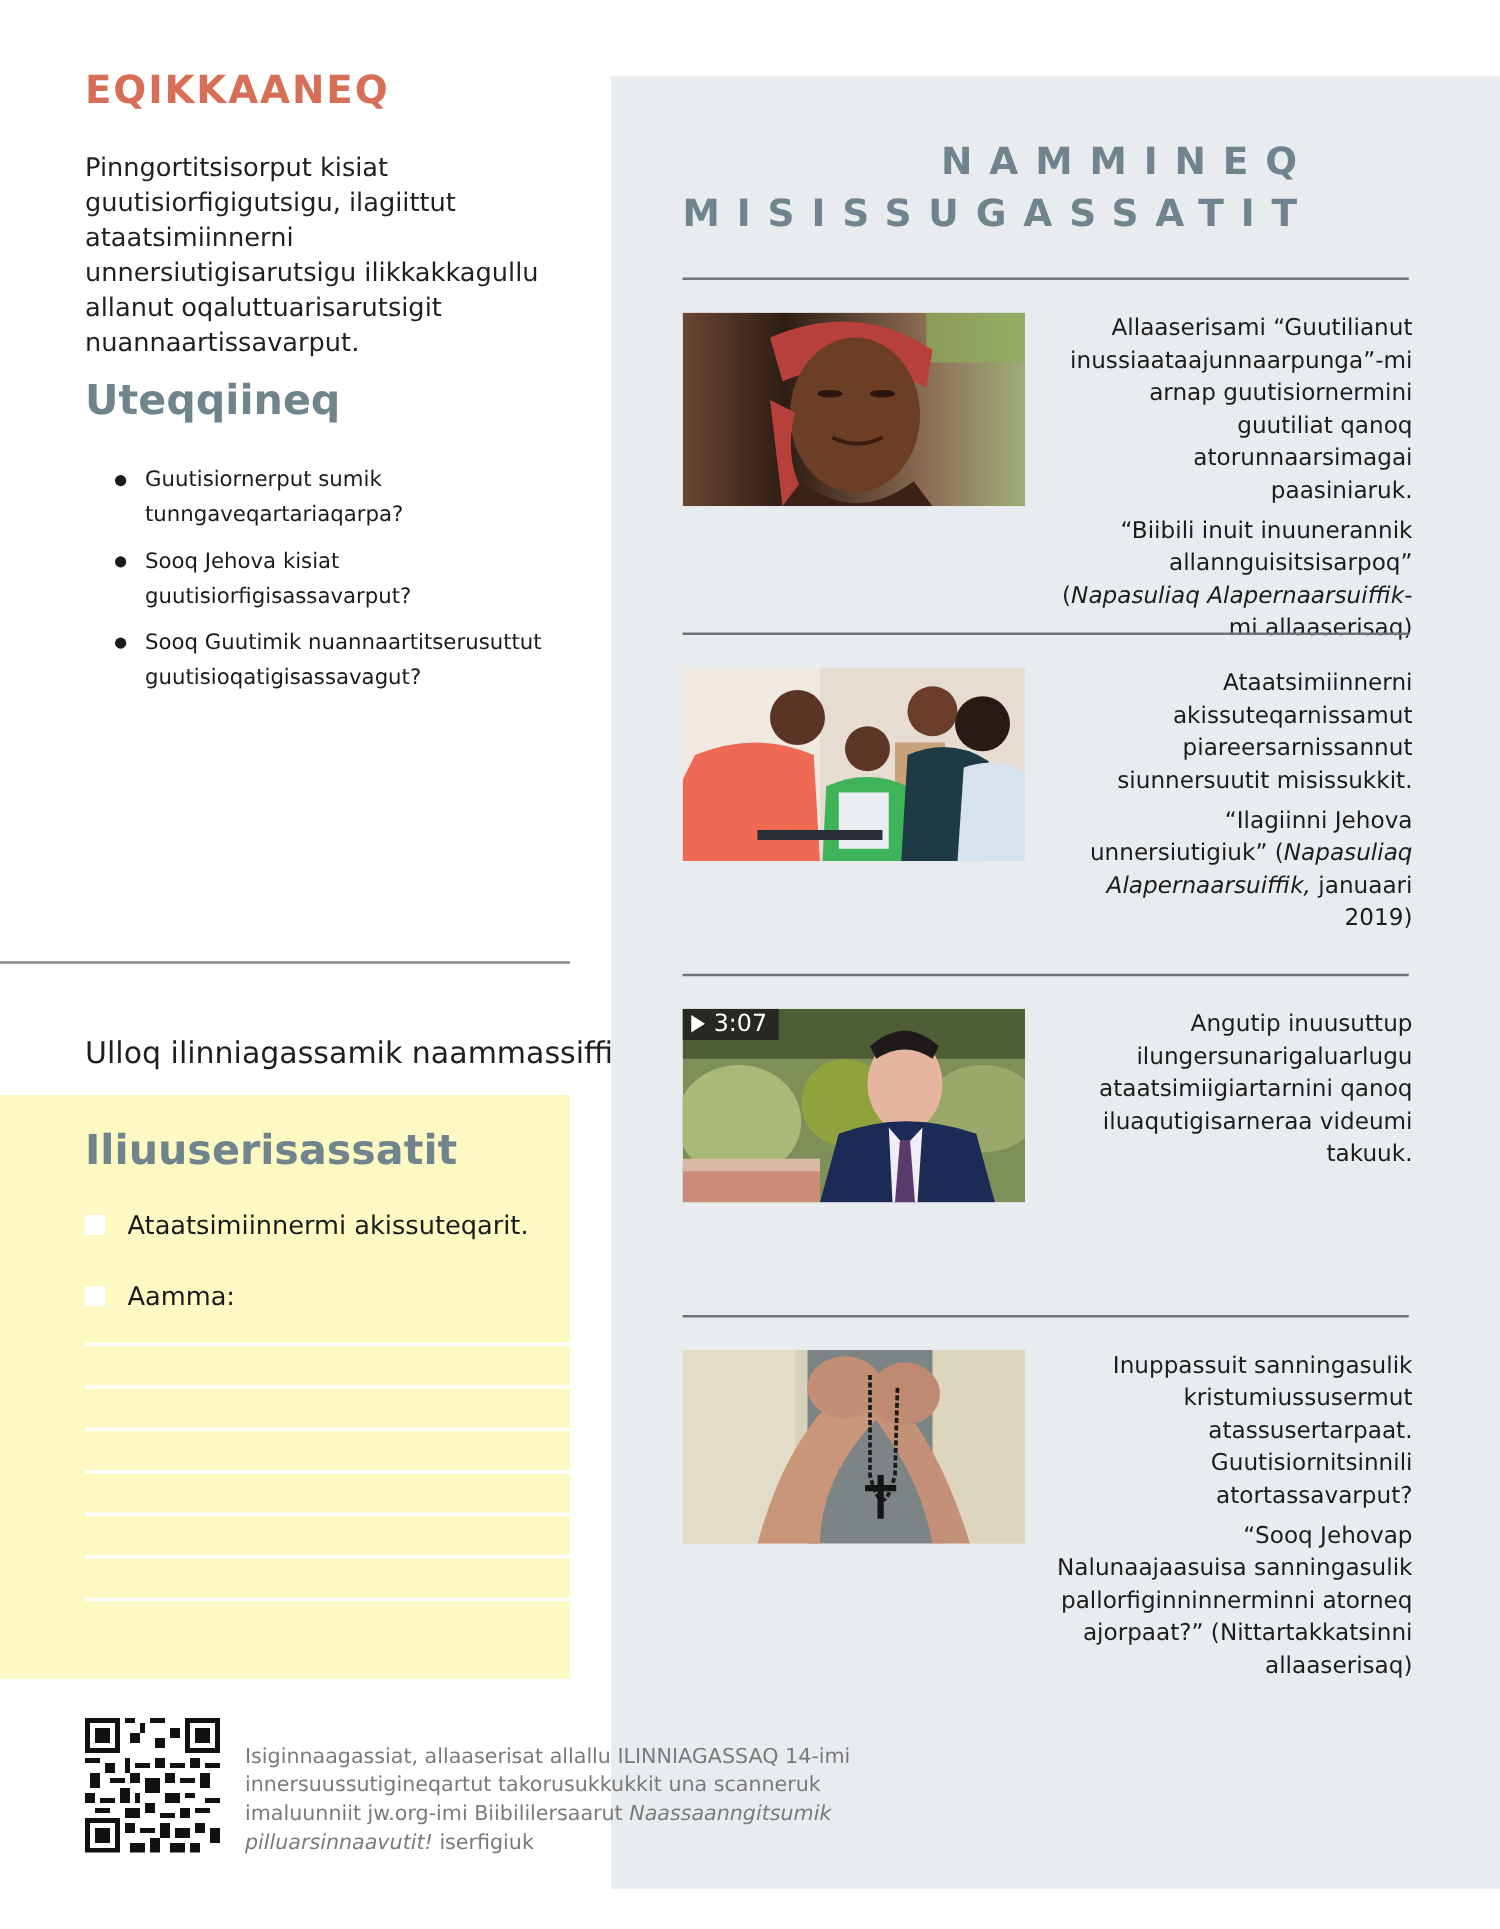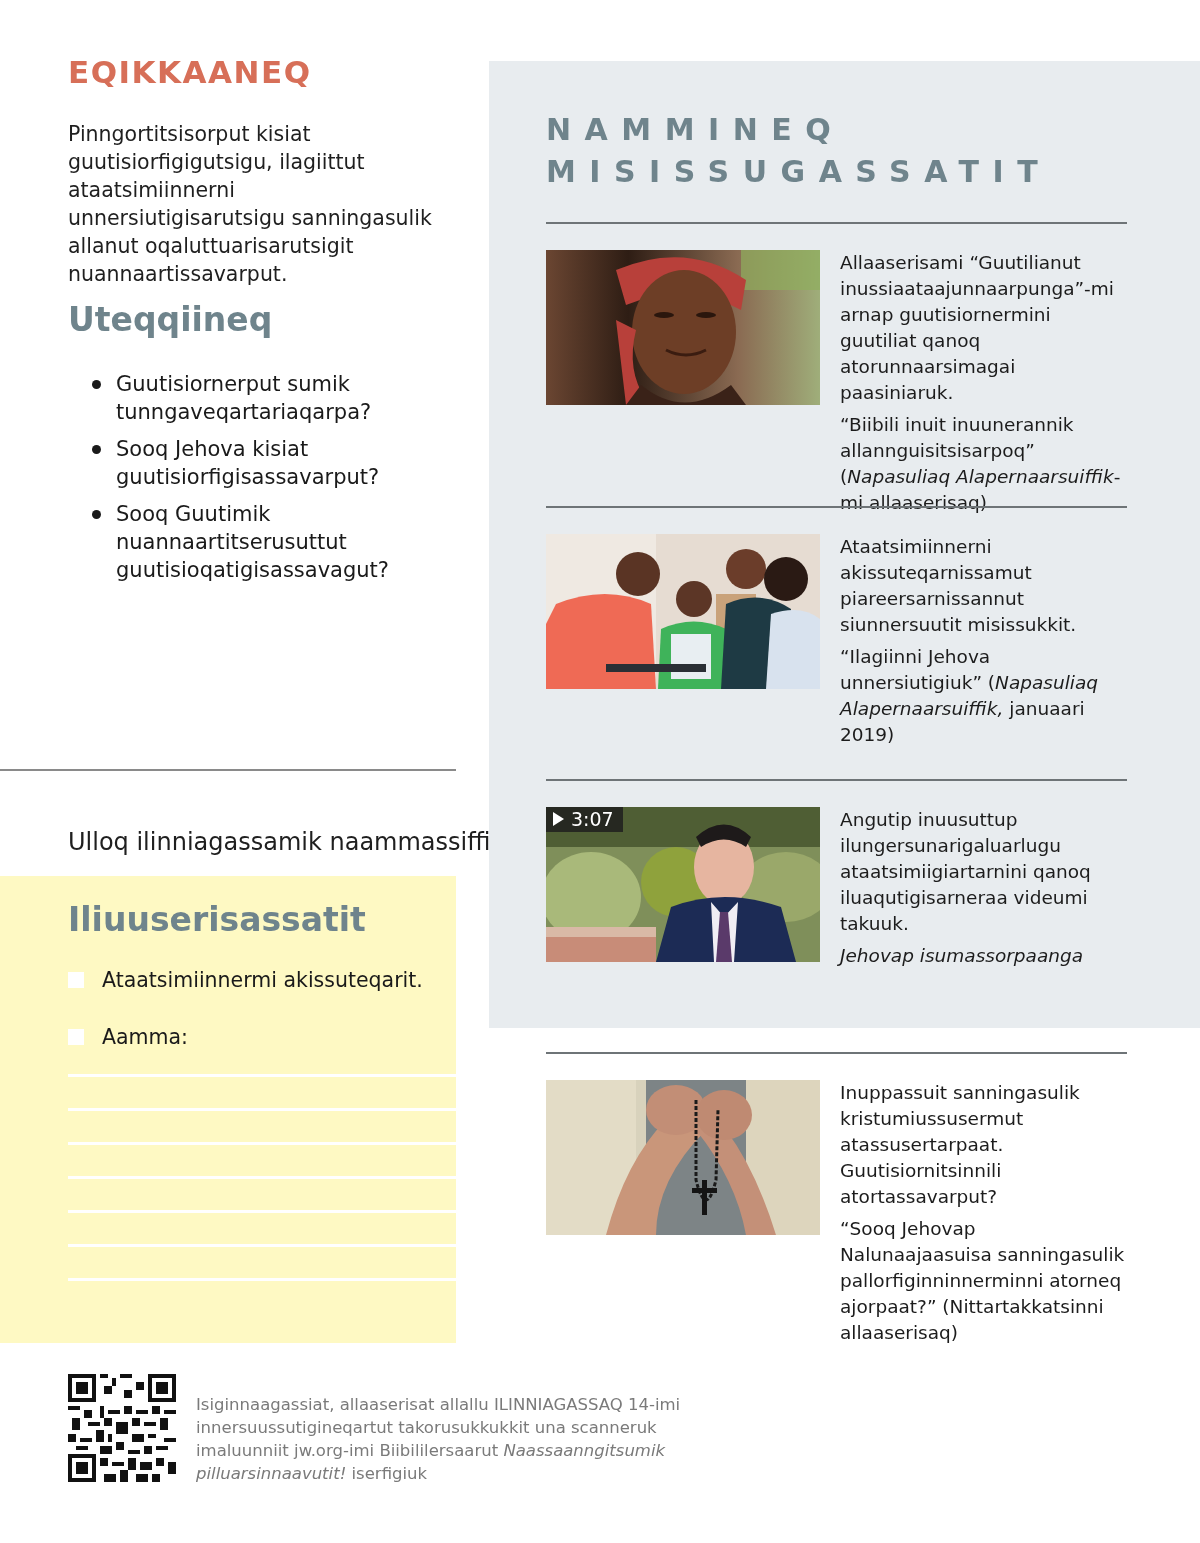--- a/index.html
+++ b/index.html
@@ -17,39 +17,39 @@
   }
   .intro {
     left: 68px; top: 120px; width: 380px; font-size: 20.5px; line-height: 28px; color: #1f1f1f;
   }
   .h2 {
     font-size: 33px; font-weight: bold; color: #6f848c; font-family: "DejaVu Sans", sans-serif;
   }
   .h2.review { left: 68px; top: 300px; }
   .questions { left: 92px; top: 370px; width: 370px; margin: 0; padding: 0; list-style: none; }
   .questions li {
-    position: relative; padding-left: 24px; font-size: 21px; line-height: 28px; margin-bottom: 9px;
+    position: relative; padding-left: 24px; font-size: 17px; line-height: 28px; margin-bottom: 9px;
   }
   .questions li .bullet {
     position: absolute; left: 0; top: 10px; width: 9px; height: 9px; border-radius: 50%; background: #1a1a1a;
   }
   .divider-left { left: 0; top: 769px; width: 456px; height: 2px; background: #8a8a8a; }
   .further { left: 68px; top: 792px; font-size: 24px; color: #1f1f1f; margin-top: 36px; }
 
   .assignments {
     left: 0; top: 876px; width: 456px; height: 467px; background: #fef9c3;
   }
   .h2.assign { left: 68px; top: 900px; position: absolute; }
   .check-row { left: 68px; position: absolute; display: flex; align-items: center; font-size: 20.5px; }
   .check-row .box { width: 16px; height: 16px; background: #ffffff; margin-right: 18px; }
   .write-line { position: absolute; left: 68px; width: 388px; height: 3px; background: #ffffff; }
 
   
   .explore {
-    left: 489px; top: 61px; width: 711px; height: 967px; background: #e8ecef;
+    left: 489px; top: 61px; width: 711px; height: 1450px; background: #e8ecef; text-align: right;
   }
   .explore-title {
     position: absolute; left: 57px; top: 48px; font-size: 30px; font-weight: bold;
     letter-spacing: 13.5px; color: #6f848c; line-height: 42px;
   }
   .rule { position: absolute; left: 57px; width: 581px; height: 2px; background: #6e7477; }
 
   .item { position: absolute; left: 57px; width: 581px; }
   .thumb {
     position: absolute; left: 0; top: 0; width: 274px; height: 155px; overflow: hidden;
@@ -72,21 +72,21 @@
   .qr { left: 68px; top: 1374px; width: 108px; height: 108px; }
   .footer-text {
     left: 196px; top: 1393px; width: 540px; font-size: 16.5px; line-height: 23px; color: #7a7a7a;
   }
   .footer-text .it { font-style: italic; }
 </style>
 </head>
 <body>
 
 <div class="abs kicker">EQIKKAANEQ</div>
-<div class="abs intro">Pinngortitsisorput kisiat guutisiorfigigutsigu, ilagiittut ataatsimiinnerni unnersiutigisarutsigu sanningasulik allanut oqaluttuarisarutsigit nuannaartissavarput.</div>
+<div class="abs intro">Pinngortitsisorput kisiat guutisiorfigigutsigu, ilagiittut ataatsimiinnerni unnersiutigisarutsigu ilikkakkagullu allanut oqaluttuarisarutsigit nuannaartissavarput.</div>
 
 <div class="abs h2 review">Uteqqiineq</div>
 <ul class="abs questions">
   <li><span class="bullet"></span><span>Guutisiornerput sumik tunngaveqartariaqarpa?</span></li>
   <li><span class="bullet"></span><span>Sooq Jehova kisiat guutisiorfigisassavarput?</span></li>
   <li><span class="bullet"></span><span>Sooq Guutimik nuannaartitserusuttut guutisioqatigisassavagut?</span></li>
 </ul>
 
 <div class="abs divider-left"></div>
 <div class="abs further">Ulloq ilinniagassamik naammassiffik</div>
@@ -194,23 +194,20 @@
         <path d="M165 95 L178 110 L192 95 L188 155 L168 155 Z" fill="#f0eef4"></path>
         <path d="M174 105 L182 105 L186 155 L170 155 Z" fill="#5a3a6a"></path>
       </svg>
       <div class="video-badge">
         <span class="play"></span>
         <span>3:07</span>
       </div>
     </div>
     <div class="item-text">
       <p>Angutip inuusuttup ilungersunarigaluarlugu ataatsimiigiartarnini qanoq iluaqutigisarneraa videumi takuuk.</p>
-      <p>
-        <span class="title it">Jehovap isumassorpaanga</span>
-      </p>
     </div>
   </div>
 
   <div class="rule" style="top:991px;"></div>
 
   <div class="item" style="top:1019px; height:250px;">
     <div class="thumb">
       <svg width="274" height="155" viewBox="0 0 274 155">
         <rect width="274" height="155" fill="#d8d2bc"></rect>
         <rect x="100" y="0" width="110" height="155" fill="#7d8486"></rect>

